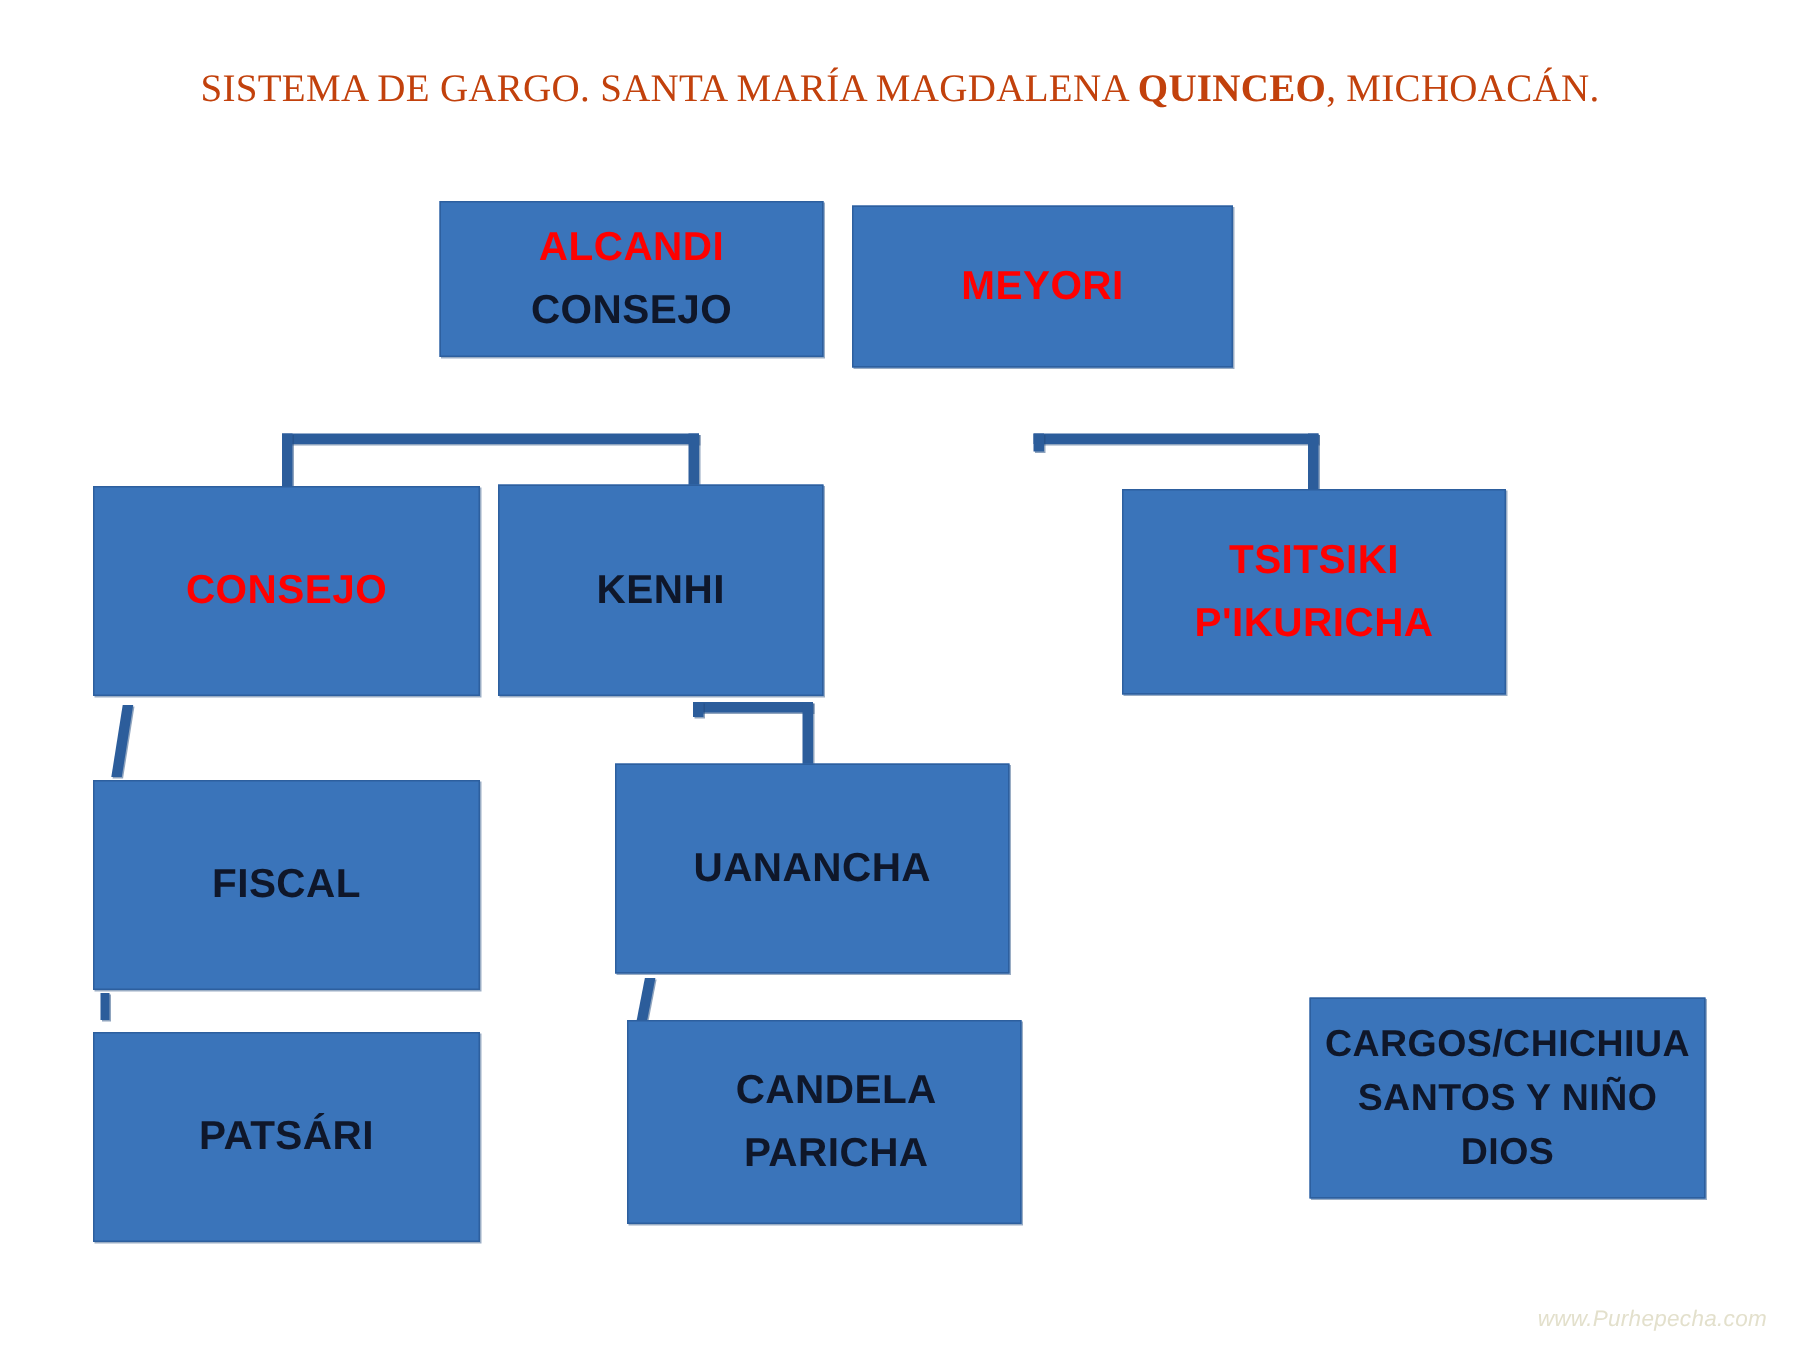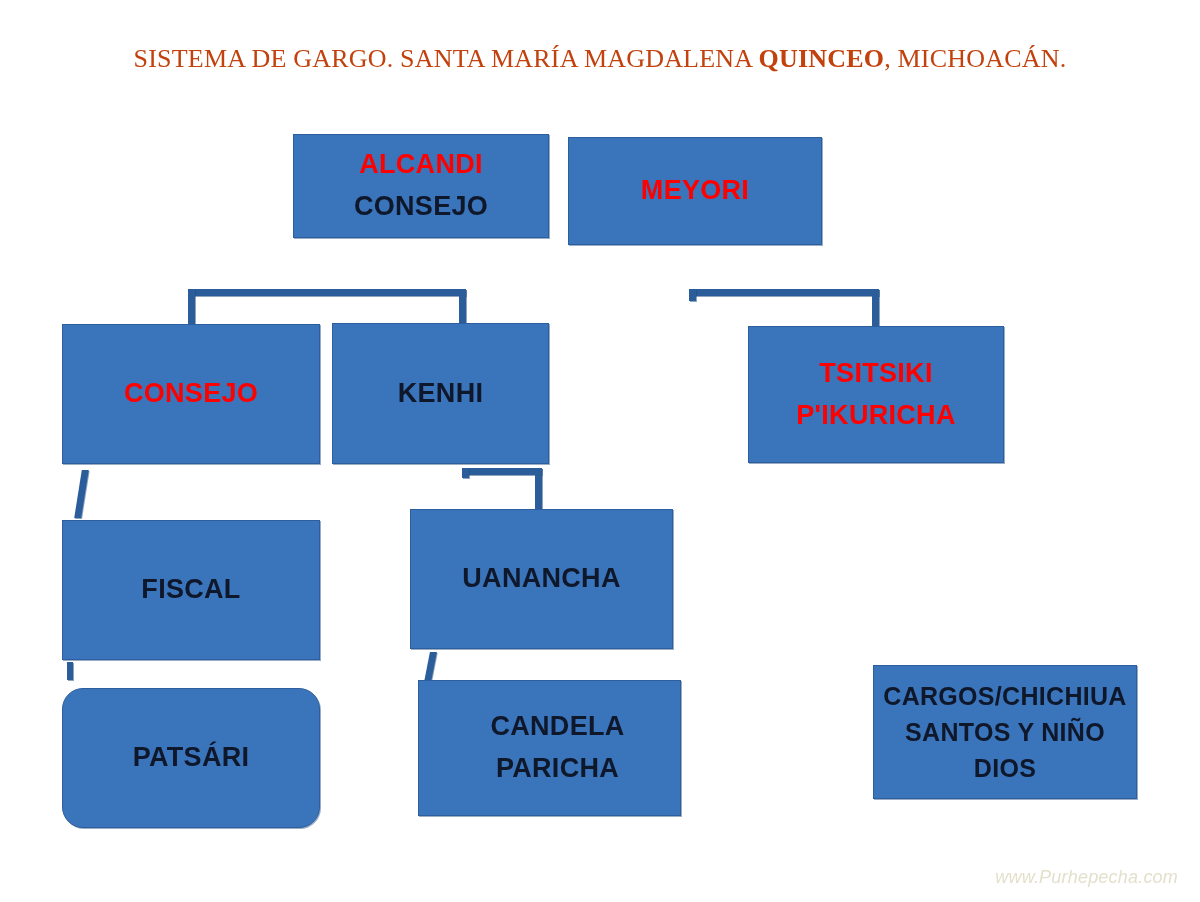--- a/index.html
+++ b/index.html
@@ -72,21 +72,21 @@
     box-shadow: 1px 1px 0 rgba(31,73,125,0.5);
   }
 
   
   #watermark {
     position: absolute;
     right: 22px;
     bottom: 14px;
     font-family: "Liberation Sans", sans-serif;
     font-style: italic;
-    font-size: 18px;
+    font-size: 15px;
     color: #e3e0cc;
     letter-spacing: 0.2px;
   }
 </style>
 </head>
 <body>
 
 <div id="canvas">
 
   <div id="diagram-title">
@@ -134,21 +134,21 @@
   </div>
 
   <div class="node" style="left:62px; top:520px; width:258px; height:140px;">
     <div class="line-white">FISCAL</div>
   </div>
 
   <div class="node" style="left:410px; top:509px; width:263px; height:140px;">
     <div class="line-white">UANANCHA</div>
   </div>
 
-  <div class="node" style="left:62px; top:688px; width:258px; height:140px;border-radius:21px;">
+  <div class="node" style="left:62px; top:688px; width:258px; height:140px;">
     <div class="line-white">PATSÁRI</div>
   </div>
 
   <div class="node" style="left:418px; top:680px; width:263px; height:136px;padding-left:16px;">
     <div class="line-white">CANDELA</div>
     <div class="line-white">PARICHA</div>
   </div>
 
   <div class="node overflow-text" style="left:873px; top:665px; width:264px; height:134px; font-size:25px; line-height:1.45;">
     <div class="line-white">CARGOS/CHICHIUA</div>

